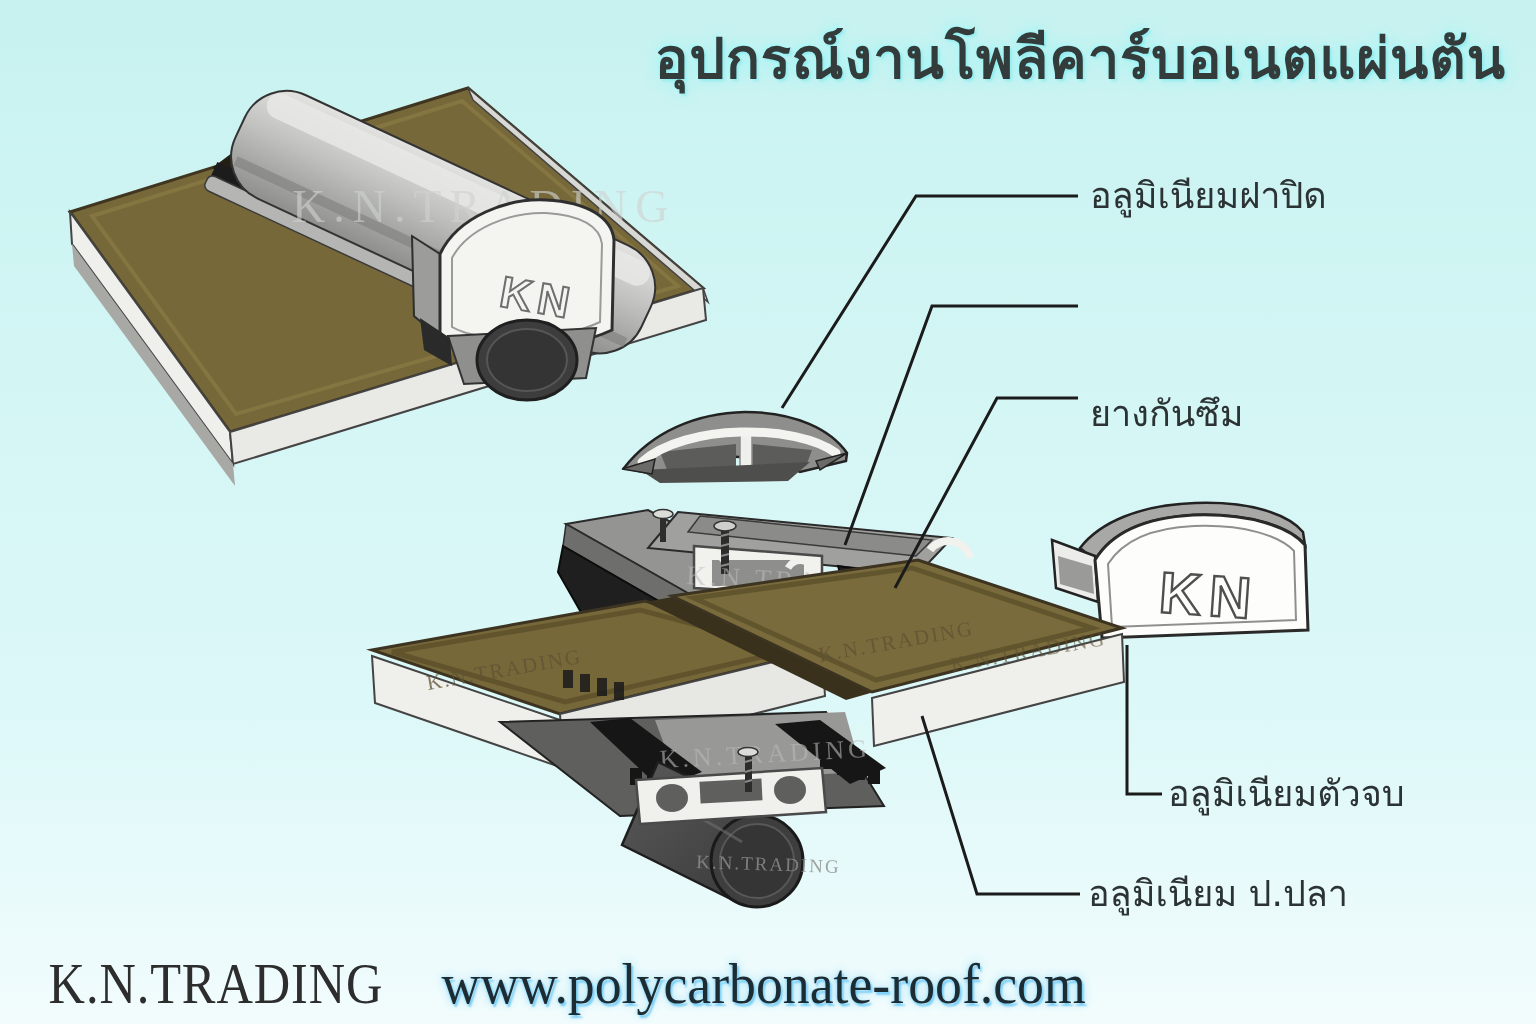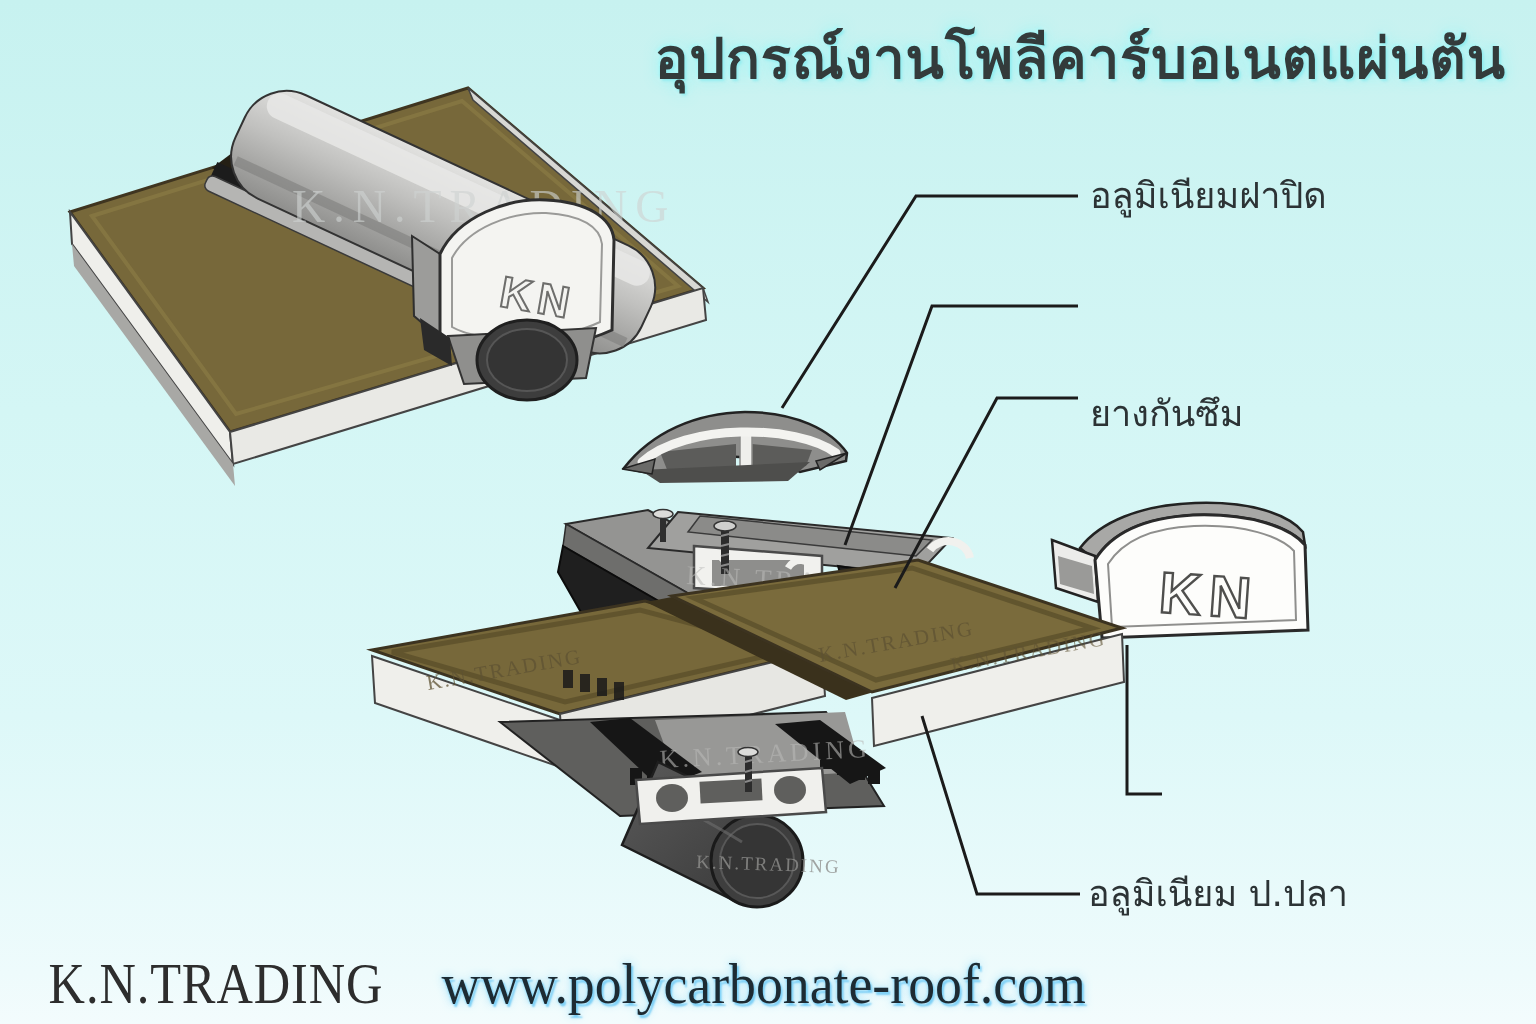--- a/index.html
+++ b/index.html
@@ -228,20 +228,21 @@
       <polyline points="895,588 997,398 1078,398"></polyline>
       <polyline points="1127,645 1127,794 1162,794"></polyline>
       <polyline points="922,716 977,894 1080,894"></polyline>
     </g>
   </svg>
 
   <div class="title">อุปกรณ์งานโพลีคาร์บอเนตแผ่นตัน</div>
 
   <div class="part-label lbl-cap">อลูมิเนียมฝาปิด</div>
   <div class="part-label lbl-rubber">ยางกันซึม</div>
+  <div class="part-label lbl-endcap">อลูมิเนียมตัวจบ</div>
   <div class="part-label lbl-bpla">อลูมิเนียม ป.ปลา</div>
 
   <div class="footer">
     <span class="brand">K.N.TRADING</span>
     <span class="site">www.polycarbonate-roof.com</span>
   </div>
 
 </div>
 
 </body></html>

